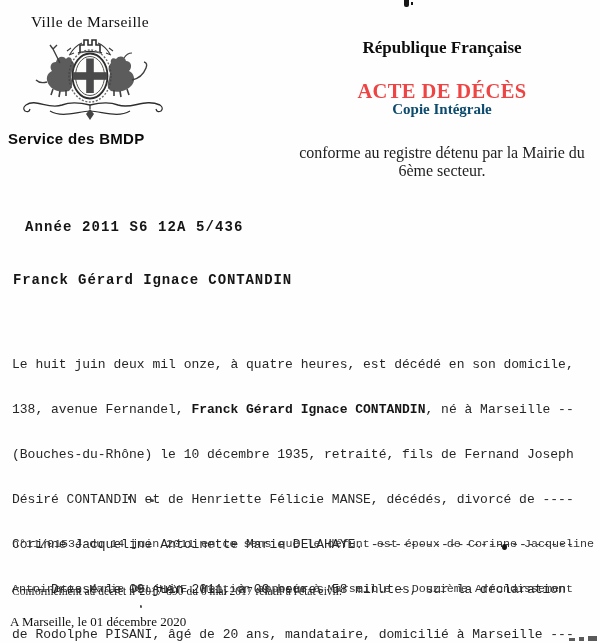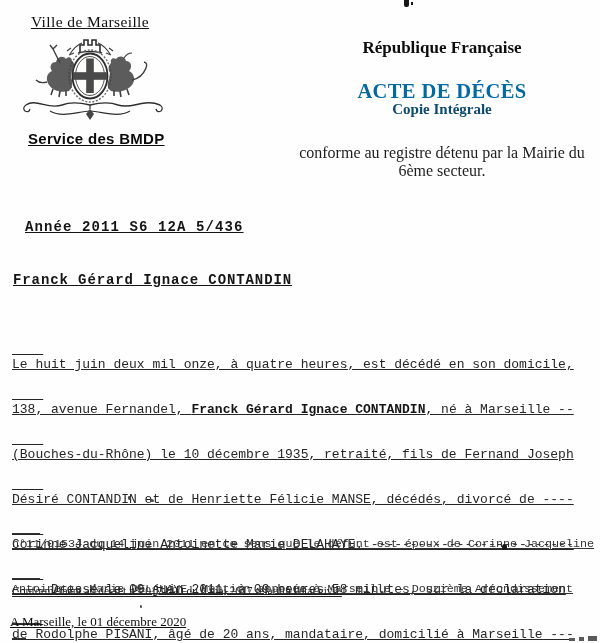--- a/index.html
+++ b/index.html
@@ -4,37 +4,37 @@
 <style>
   html,body{margin:0;padding:0;background:#ffffff;}
   .page{
     position:relative;
     width:600px;height:643px;
     background:#fefefe;
     overflow:hidden;
     color:#1c1c1c;
     font-family:"Liberation Serif", serif;
   }
-  .abs{position:absolute;text-decoration:underline;}
+  .abs{position:absolute;}
   
   .city-name{
     left:20px;top:13px;width:140px;
     text-align:center;
     font-size:15.5px;letter-spacing:.4px;color:#101010;
   }
   .crest{left:20px;top:32px;width:146px;height:90px;}
   .service-name{
-    left:28px;top:130px;
+    left:8px;top:130px;
     font-family:"Liberation Sans", sans-serif;
     font-weight:bold;font-size:15px;letter-spacing:.3px;color:#0b0b0b;
   }
   
   .head-right{left:288px;top:0;width:308px;text-align:center;}
   .republic{top:38px;font-weight:bold;font-size:17px;color:#0d0d0d;}
-  .act-title{top:80px;font-weight:bold;font-size:20.5px;letter-spacing:.4px;color:#0369a1;font-family:Liberation Serif, serif;}
+  .act-title{top:80px;font-weight:bold;font-size:20.5px;letter-spacing:.4px;color:#ef4444;font-family:Liberation Serif, serif;}
   .act-subtitle{top:101px;font-weight:bold;font-size:15px;color:#0c4a6e;}
   .conformity{top:144px;font-size:16px;color:#1e1e1e;}
   .head-right > div{position:absolute;left:0;width:308px;}
   
   .mono{font-family:"Liberation Mono", monospace;}
   .reference{
     left:25px;top:219px;
     font-weight:bold;font-size:14px;letter-spacing:1.1px;color:#151515;
   }
   .name-heading{

